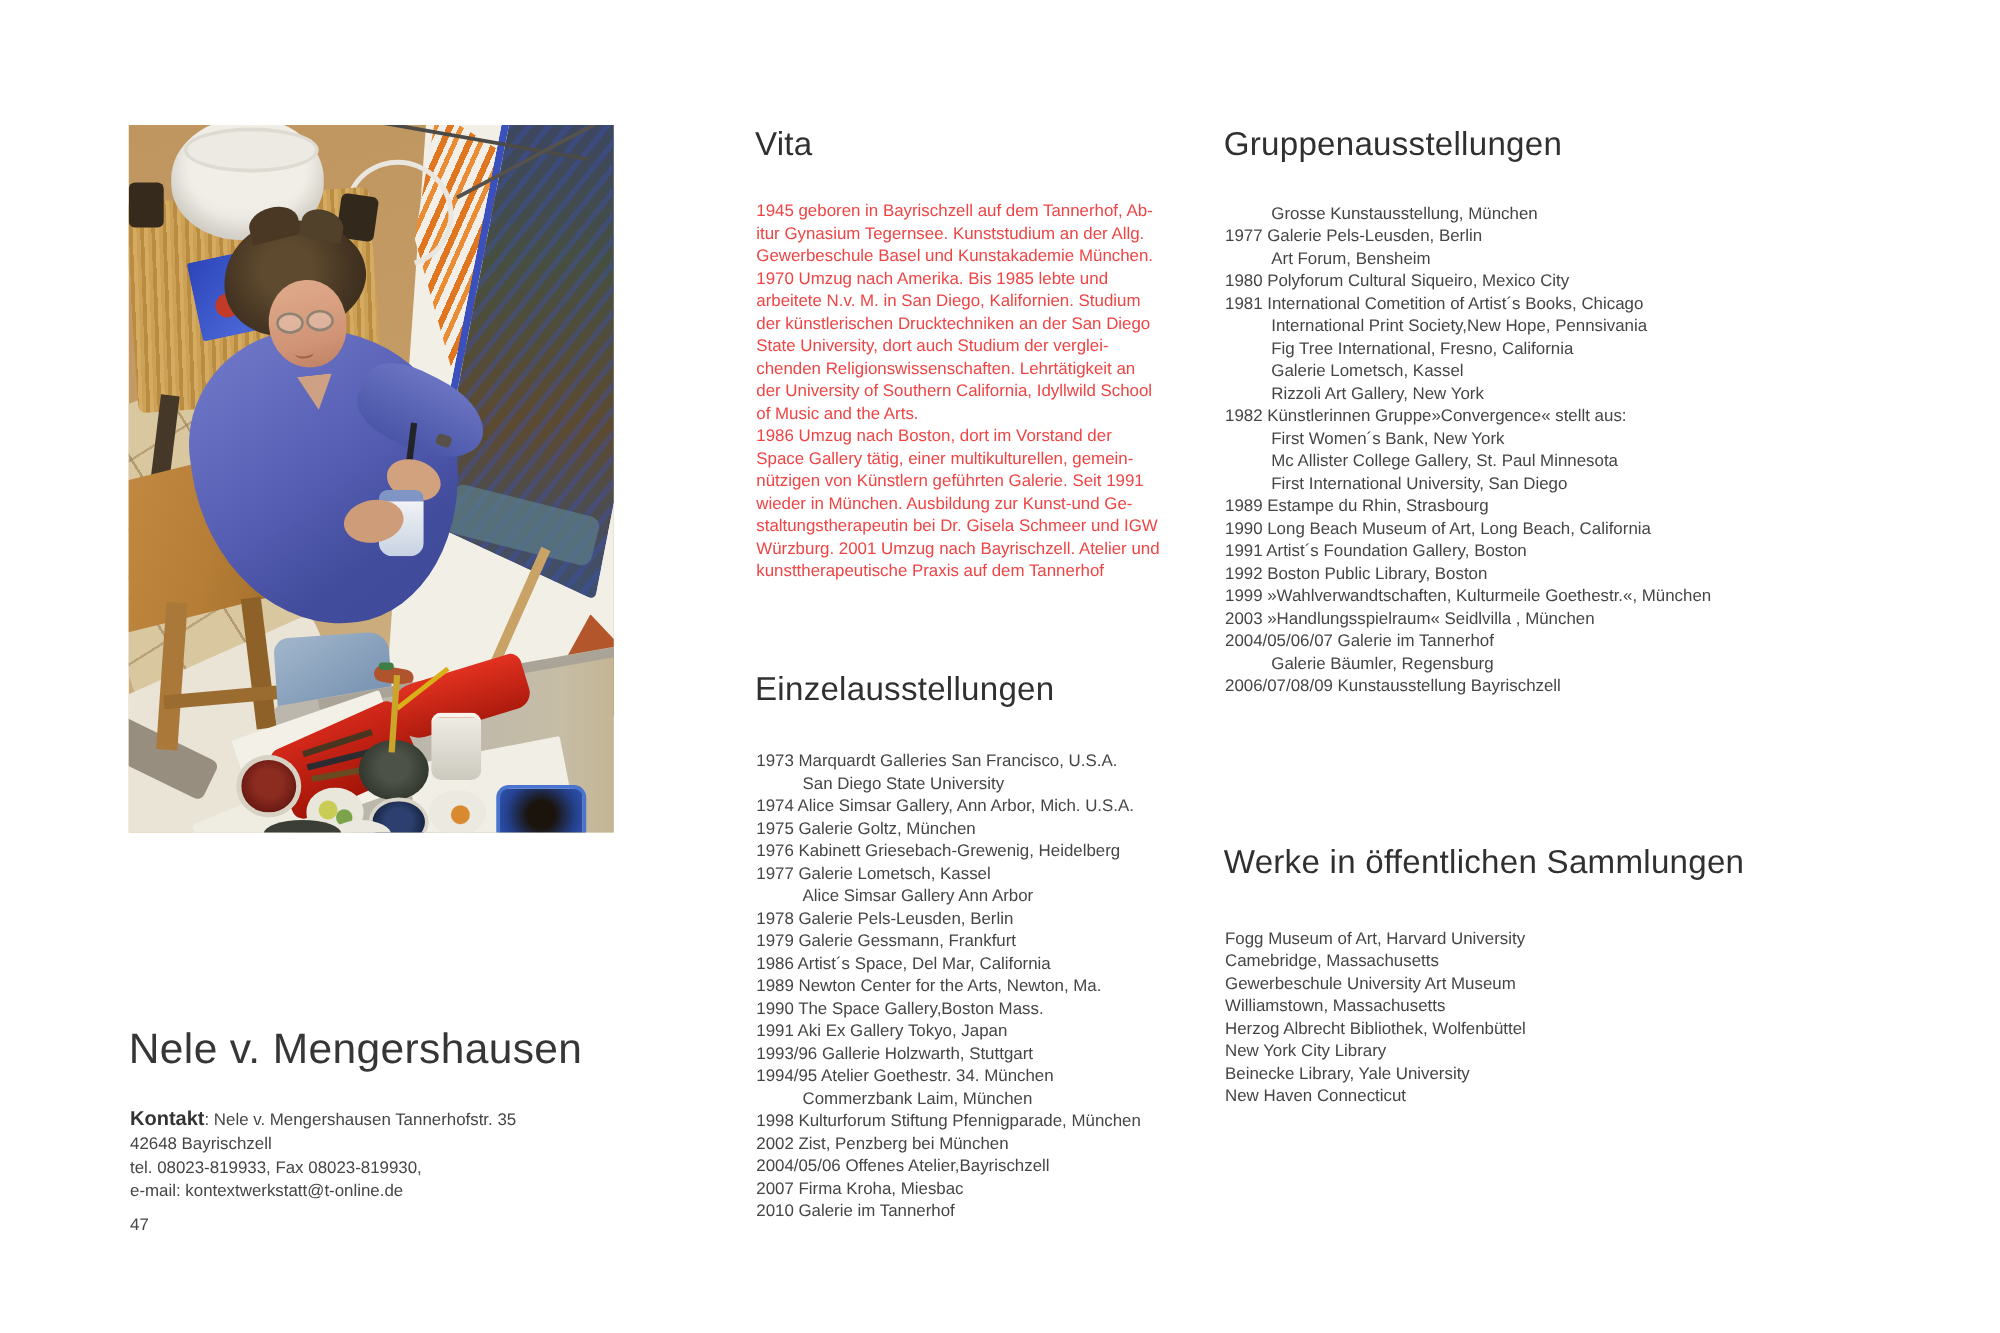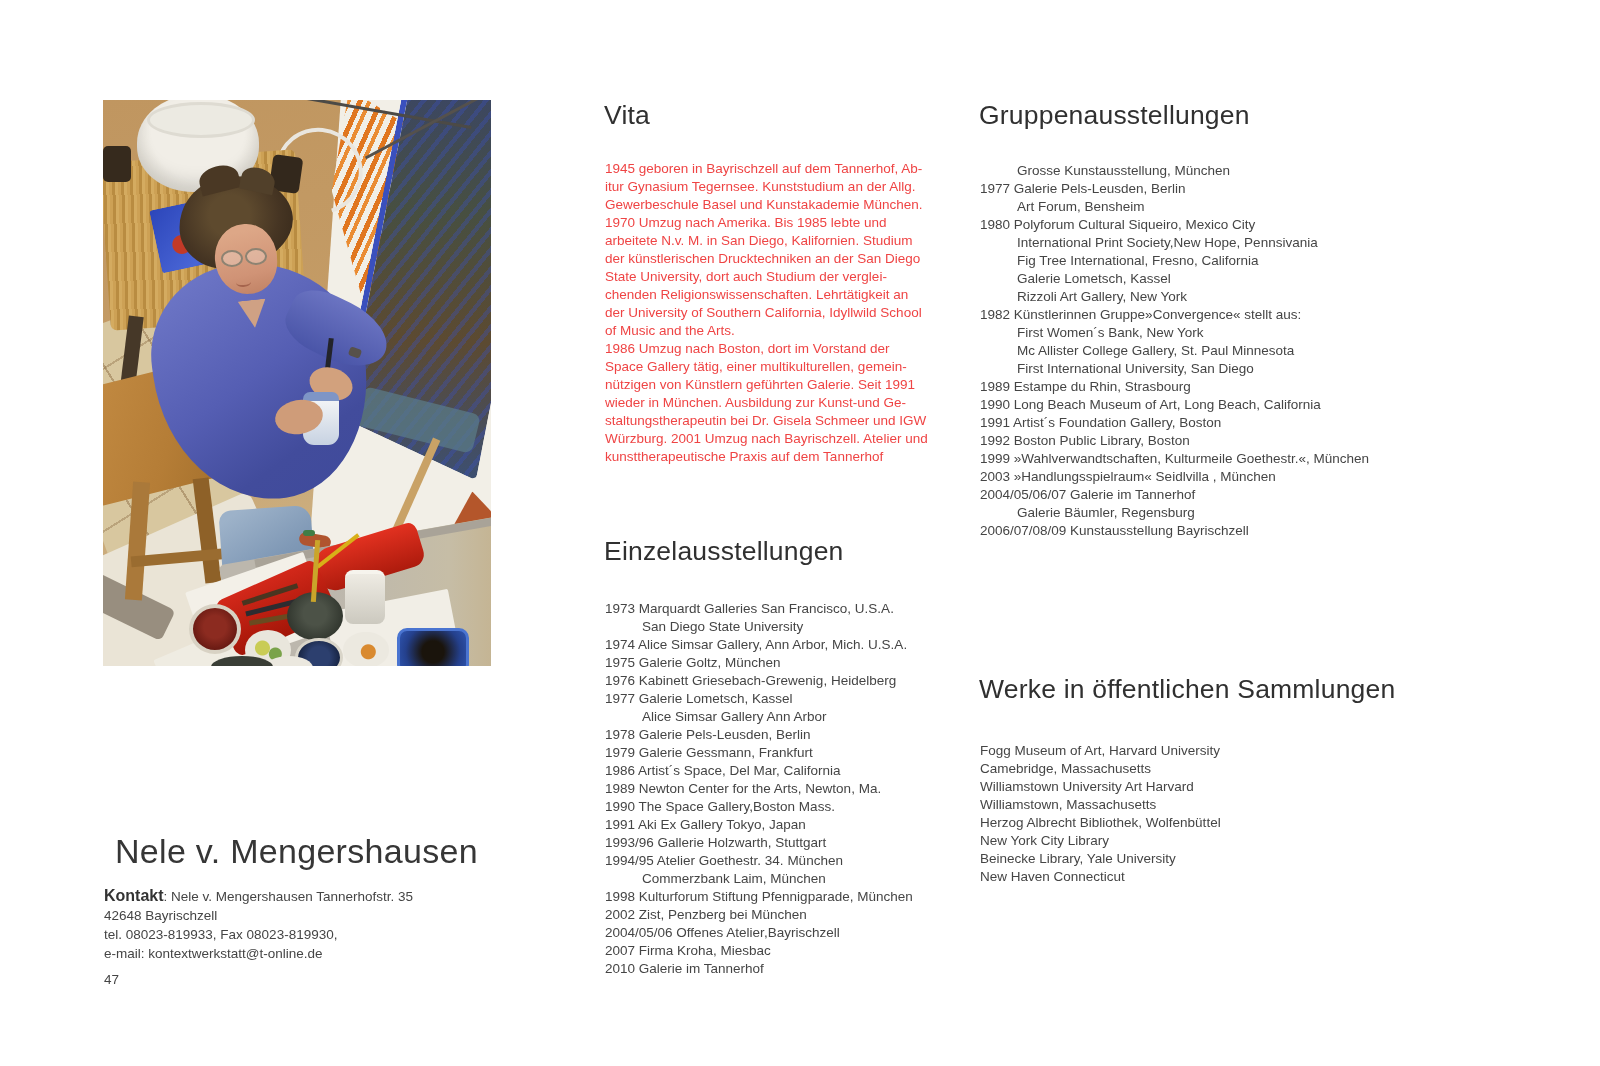--- a/index.html
+++ b/index.html
@@ -11,21 +11,21 @@
   .line{white-space:nowrap;font-size:13.5px;line-height:18px;color:#454545;}
   .line.ind{padding-left:37px;}
   #vita-heading{left:604px;top:100px;}
   #vita-text{left:605px;top:160px;white-space:pre;}
   #einzel-heading{left:604px;top:536px;}
   #einzel-list{left:605px;top:600px;}
   #gruppen-heading{left:979px;top:100px;}
   #gruppen-list{left:980px;top:162px;}
   #werke-heading{left:979px;top:674px;}
   #werke-list{left:980px;top:742px;}
-  #artist-name{left:103px;top:820px;font-size:34px;font-weight:400;color:#363636;margin:12px;letter-spacing:0.3px;}
+  #artist-name{left:103px;top:820px;font-size:34px;font-weight:400;color:#363636;margin:0;letter-spacing:0.3px;}
   #contact{left:104px;top:886px;font-size:13.5px;line-height:19px;color:#454545;}
   .kontakt-label{font-weight:700;font-size:16px;color:#333;}
   #page-number{left:104px;top:972px;font-size:13.5px;color:#454545;}
 
   
   #photo{left:103px;top:100px;width:388px;height:566px;overflow:hidden;
          background:linear-gradient(165deg,#c09660 0%,#c49c66 45%,#cdb183 75%,#d6c6a2 100%);}
   .s{position:absolute;}
   .tiles{left:-30px;top:215px;width:150px;height:260px;transform:rotate(-20deg);
          background:
@@ -265,20 +265,21 @@
       <div class="line">2010 Galerie im Tannerhof</div>
     </div>
 
   <h2 id="gruppen-heading" class="abs heading">Gruppenausstellungen</h2>
   <div id="gruppen-list" class="abs">
 
       <div class="line ind">Grosse Kunstausstellung, München</div>
       <div class="line">1977 Galerie Pels-Leusden, Berlin</div>
       <div class="line ind">Art Forum, Bensheim</div>
       <div class="line">1980 Polyforum Cultural Siqueiro, Mexico City</div>
+      <div class="line">1981 International Cometition of Artist´s Books, Chicago</div>
       <div class="line ind">International Print Society,New Hope, Pennsivania</div>
       <div class="line ind">Fig Tree International, Fresno, California</div>
       <div class="line ind">Galerie Lometsch, Kassel</div>
       <div class="line ind">Rizzoli Art Gallery, New York</div>
       <div class="line">1982 Künstlerinnen Gruppe»Convergence« stellt aus:</div>
       <div class="line ind">First Women´s Bank, New York</div>
       <div class="line ind">Mc Allister College Gallery, St. Paul Minnesota</div>
       <div class="line ind">First International University, San Diego</div>
       <div class="line">1989 Estampe du Rhin, Strasbourg</div>
       <div class="line">1990 Long Beach Museum of Art, Long Beach, California</div>
@@ -289,21 +290,21 @@
       <div class="line">2004/05/06/07 Galerie im Tannerhof</div>
       <div class="line ind">Galerie Bäumler, Regensburg</div>
       <div class="line">2006/07/08/09 Kunstausstellung Bayrischzell</div>
     </div>
 
   <h2 id="werke-heading" class="abs heading">Werke in öffentlichen Sammlungen</h2>
   <div id="werke-list" class="abs">
 
   <div class="line">Fogg Museum of Art, Harvard University</div>
       <div class="line">Camebridge, Massachusetts</div>
-      <div class="line">Williamstown University Art Harvard</div>
+      <div class="line">Gewerbeschule University Art Museum</div>
       <div class="line">Williamstown, Massachusetts</div>
       <div class="line">Herzog Albrecht Bibliothek, Wolfenbüttel</div>
       <div class="line">New York City Library</div>
       <div class="line">Beinecke Library, Yale University</div>
       <div class="line">New Haven Connecticut</div>
     </div>
 
 </div>
 
 </body></html>

